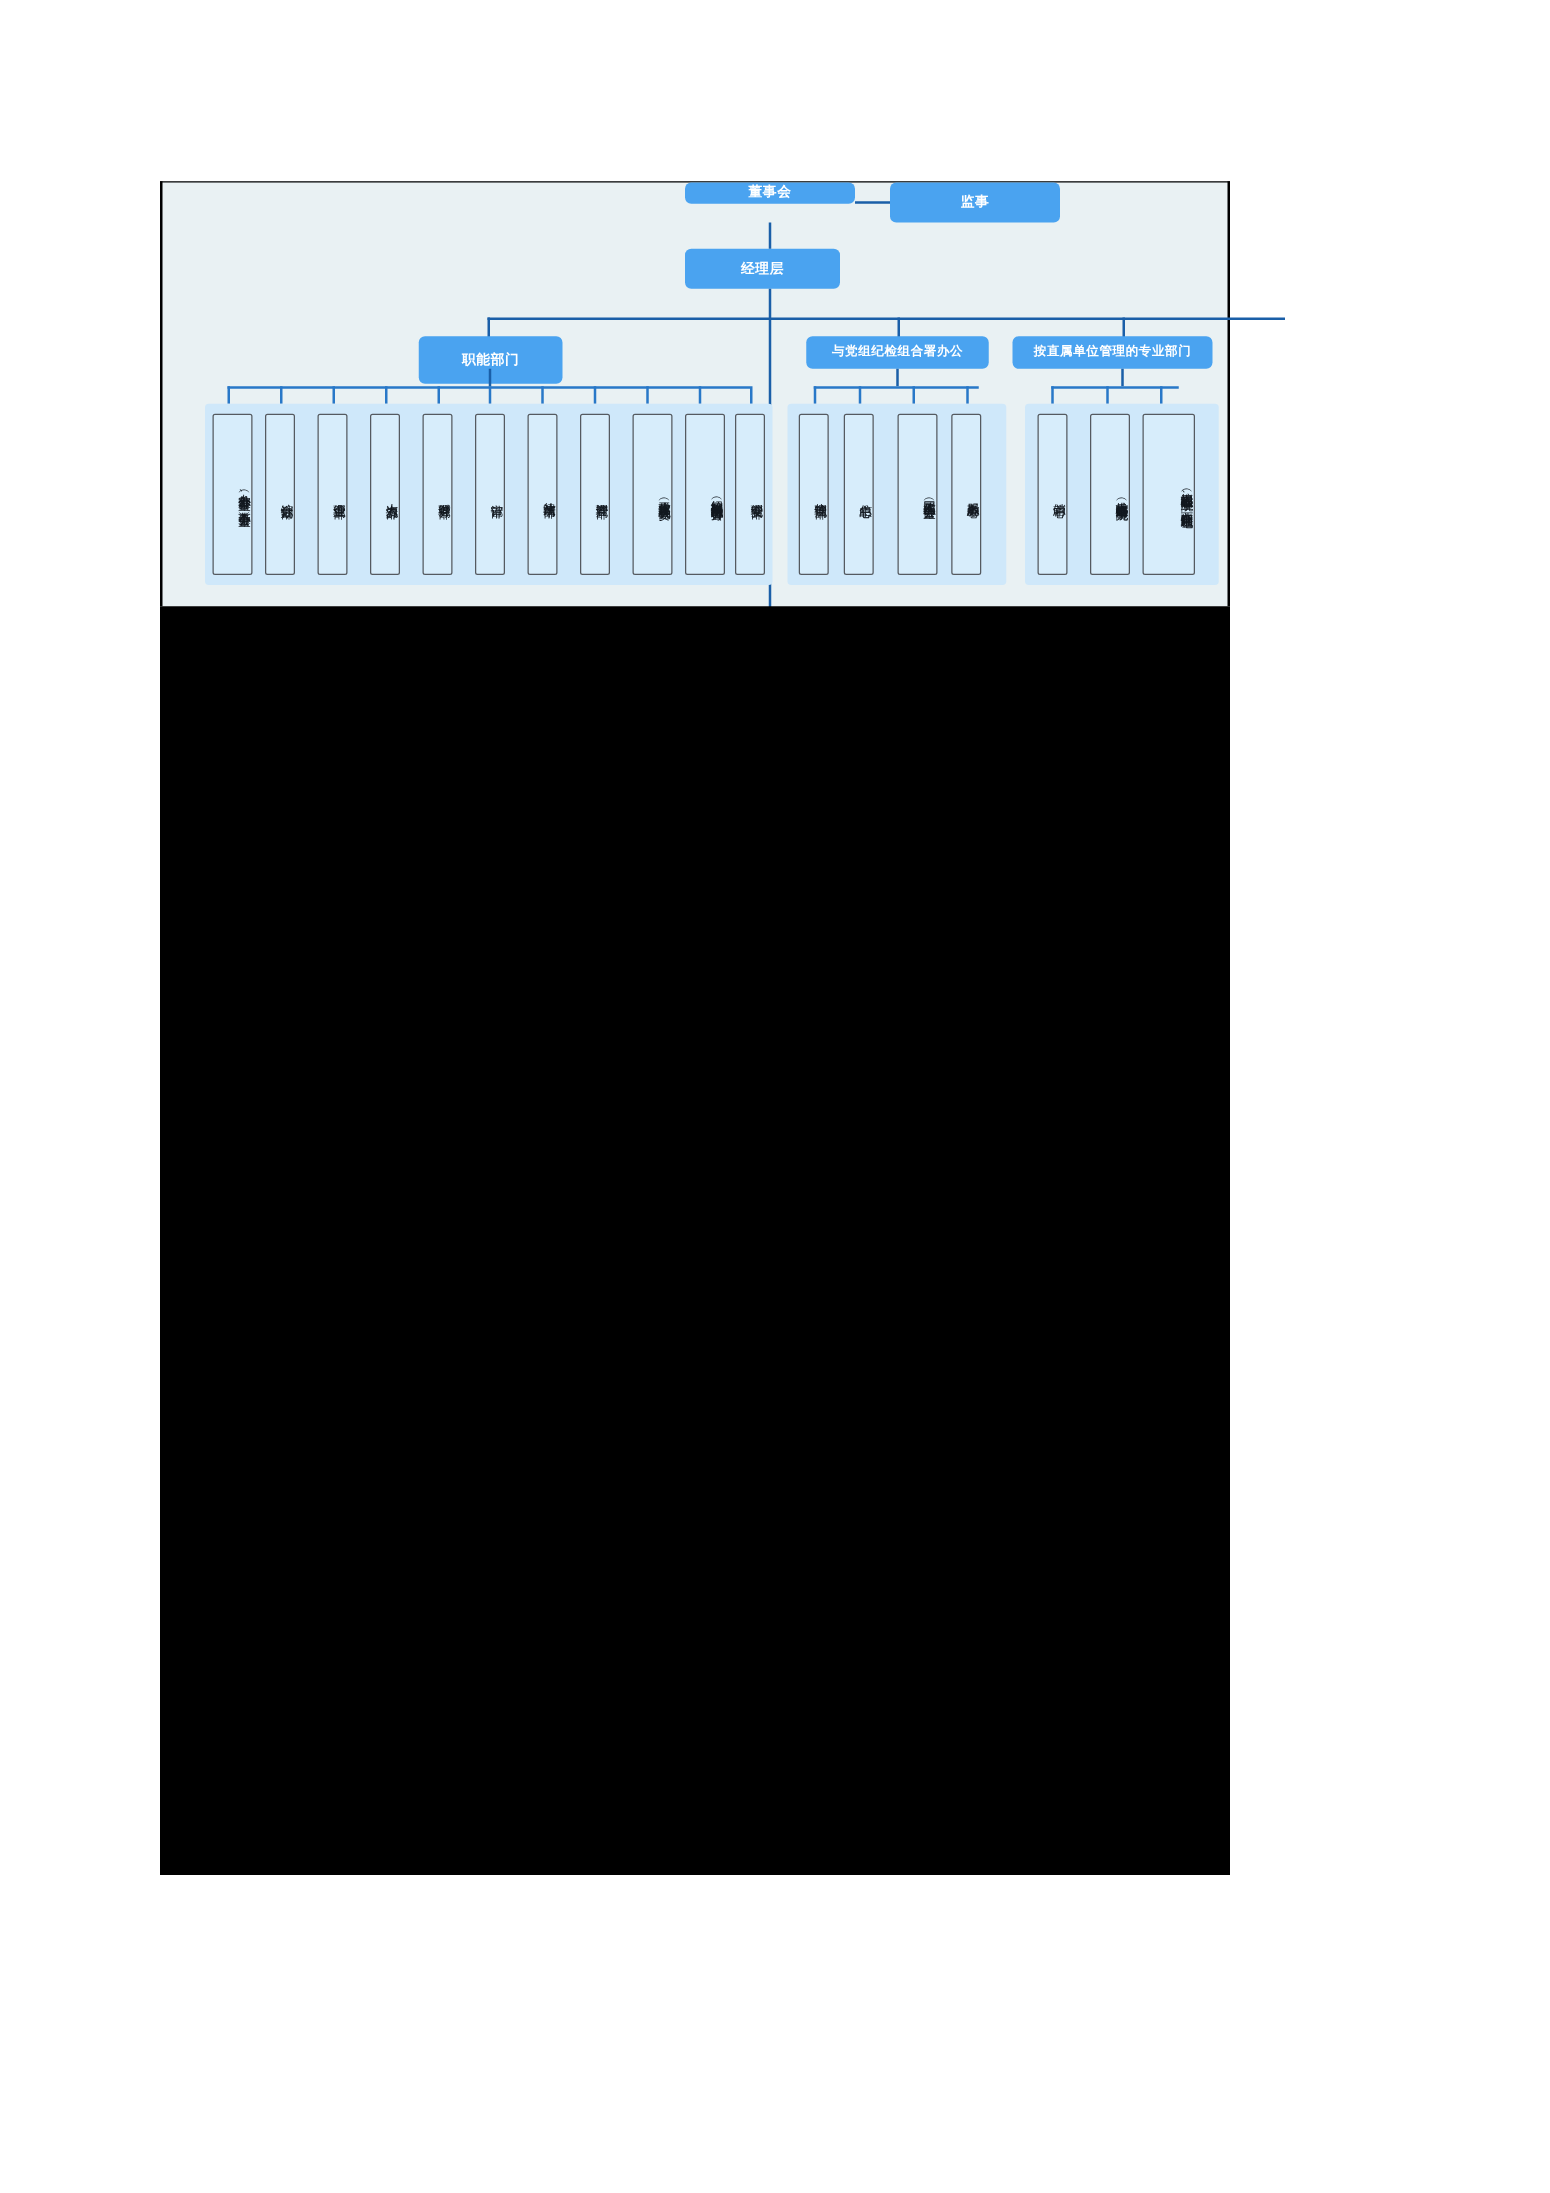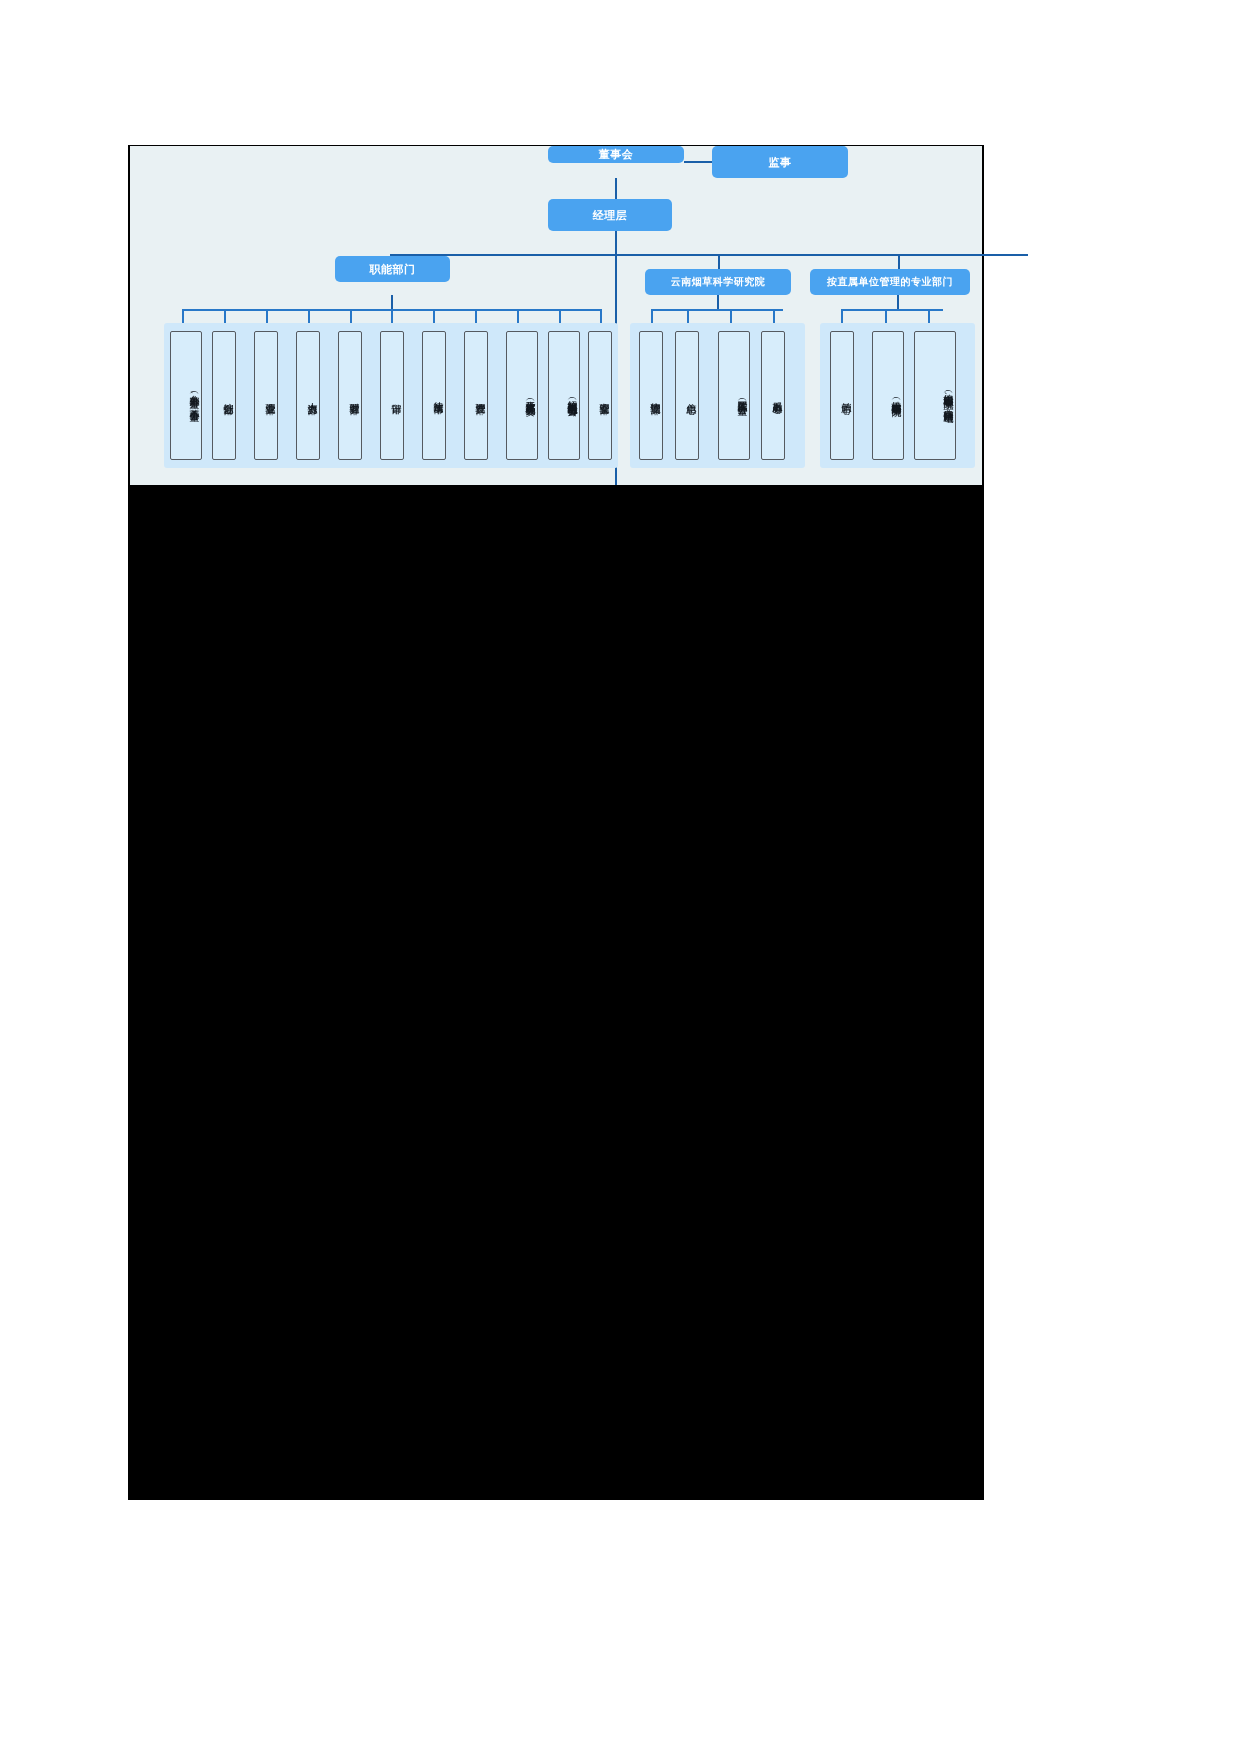--- a/index.html
+++ b/index.html
@@ -120,26 +120,26 @@
     <div class="ln v" style="left:485px; top:32px; height:21px;"></div>
 
     <div class="ln v" style="left:485px; top:85px; height:255px;"></div>
 
     <div class="ln h" style="left:260px; top:108px; width:638px;"></div>
 
     <div class="ln v" style="left:260px; top:108px; height:16px;"></div>
     <div class="ln v" style="left:588px; top:108px; height:16px;"></div>
     <div class="ln v" style="left:768px; top:108px; height:16px;"></div>
 
-    <div class="node" style="left:205px; top:110px; width:115px; height:26px;">
+    <div class="node" style="left:205px; top:123px; width:115px; height:38px;">
       <span>职能部门</span>
     </div>
 
     <div class="node" style="left:515px; top:123px; width:146px; height:26px; font-size:10px;">
-      <span>云南烟草科学研究院</span>
+      <span>与党组纪检组合署办公</span>
     </div>
 
     <div class="node" style="left:680px; top:123px; width:160px; height:26px; font-size:10px;">
       <span>按直属单位管理的专业部门</span>
     </div>
 
     <div class="ln v" style="left:261px; top:149px; height:14px;"></div>
     <div class="ln h thin" style="left:52px; top:163px; width:418px;"></div>
 
     <div class="ln v thin" style="left:52px;  top:163px; height:14px;"></div>

